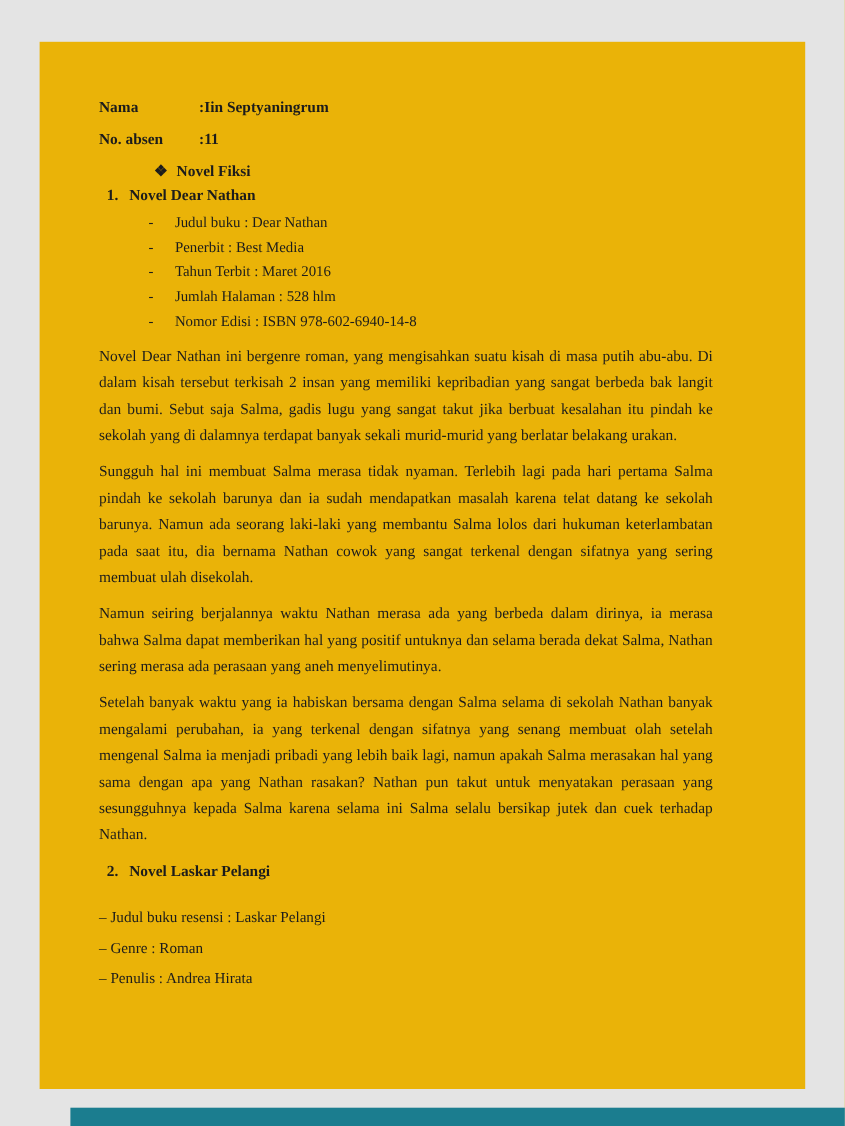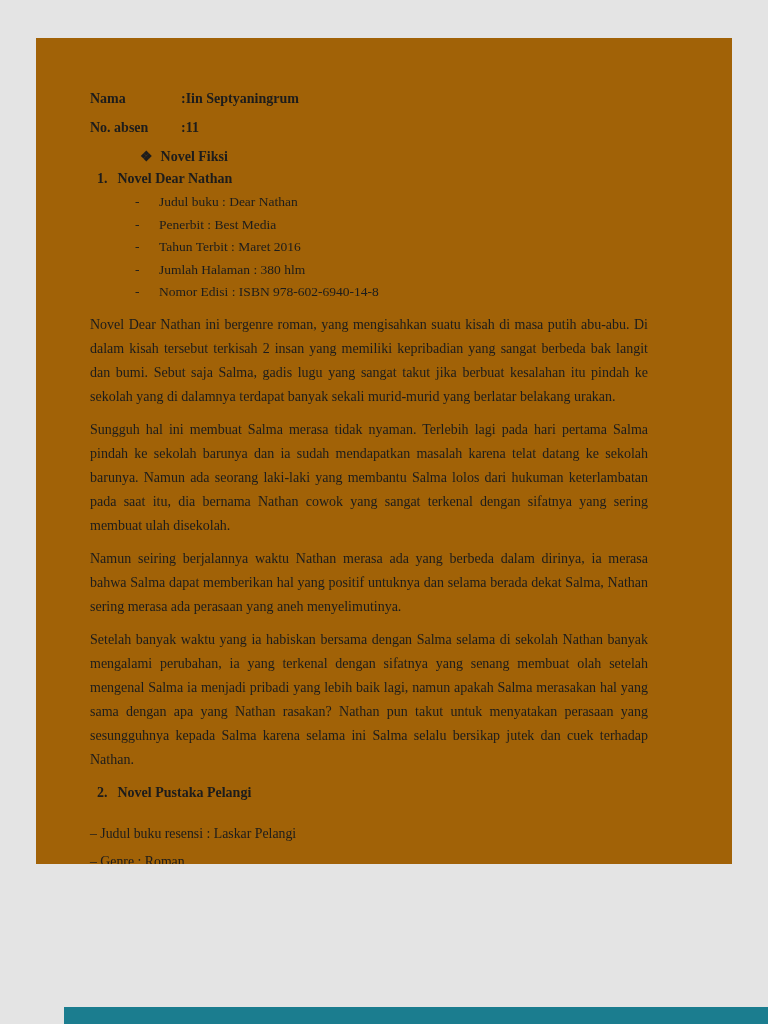--- a/index.html
+++ b/index.html
@@ -9,22 +9,22 @@
     font-family: "Liberation Serif", "DejaVu Serif", serif;
     color: #1c1c1c;
     position: relative;
     overflow: hidden;
   }
   .page {
     position: absolute;
     left: 36px;
     top: 38px;
     width: 696px;
-    height: 826px;
-    background: #a16207;
+    height: 952px;
+    background: #eab308;
     padding: 52px 84px 0 54px;
     overflow: hidden;
   }
   .field-row {
     display: flex;
     font-weight: bold;
     font-size: 14px;
     line-height: 17px;
     margin-bottom: 12px;
   }
@@ -118,36 +118,36 @@
     <li>
       <span class="dash">-</span>
       <span>Penerbit : Best Media</span>
     </li>
     <li>
       <span class="dash">-</span>
       <span>Tahun Terbit : Maret 2016</span>
     </li>
     <li>
       <span class="dash">-</span>
-      <span>Jumlah Halaman : 380 hlm</span>
+      <span>Jumlah Halaman : 528 hlm</span>
     </li>
     <li>
       <span class="dash">-</span>
       <span>Nomor Edisi : ISBN 978-602-6940-14-8</span>
     </li>
   </ul>
 
   <p class="body-par">Novel Dear Nathan ini bergenre roman, yang mengisahkan suatu kisah di masa putih abu-abu. Di dalam kisah tersebut terkisah 2 insan yang memiliki kepribadian yang sangat berbeda bak langit dan bumi. Sebut saja Salma, gadis lugu yang sangat takut jika berbuat kesalahan itu pindah ke sekolah yang di dalamnya terdapat banyak sekali murid-murid yang berlatar belakang urakan.</p>
   <p class="body-par">Sungguh hal ini membuat Salma merasa tidak nyaman. Terlebih lagi pada hari pertama Salma pindah ke sekolah barunya dan ia sudah mendapatkan masalah karena telat datang ke sekolah barunya. Namun ada seorang laki-laki yang membantu Salma lolos dari hukuman keterlambatan pada saat itu, dia bernama Nathan cowok yang sangat terkenal dengan sifatnya yang sering membuat ulah disekolah.</p>
   <p class="body-par">Namun seiring berjalannya waktu Nathan merasa ada yang berbeda dalam dirinya, ia merasa bahwa Salma dapat memberikan hal yang positif untuknya dan selama berada dekat Salma, Nathan sering merasa ada perasaan yang aneh menyelimutinya.</p>
   <p class="body-par">Setelah banyak waktu yang ia habiskan bersama dengan Salma selama di sekolah Nathan banyak mengalami perubahan, ia yang terkenal dengan sifatnya yang senang membuat olah setelah mengenal Salma ia menjadi pribadi yang lebih baik lagi, namun apakah Salma merasakan hal yang sama dengan apa yang Nathan rasakan? Nathan pun takut untuk menyatakan perasaan yang sesungguhnya kepada Salma karena selama ini Salma selalu bersikap jutek dan cuek terhadap Nathan.</p>
 
   <div class="novel-heading second">
     <span>2.</span>
-    <span>Novel Pustaka Pelangi</span>
+    <span>Novel Laskar Pelangi</span>
   </div>
 
   <ul class="detail-list-2">
     <li>– Judul buku resensi : Laskar Pelangi</li>
     <li>– Genre : Roman</li>
     <li>– Penulis : Andrea Hirata</li>
   </ul>
 
 </div>
 

